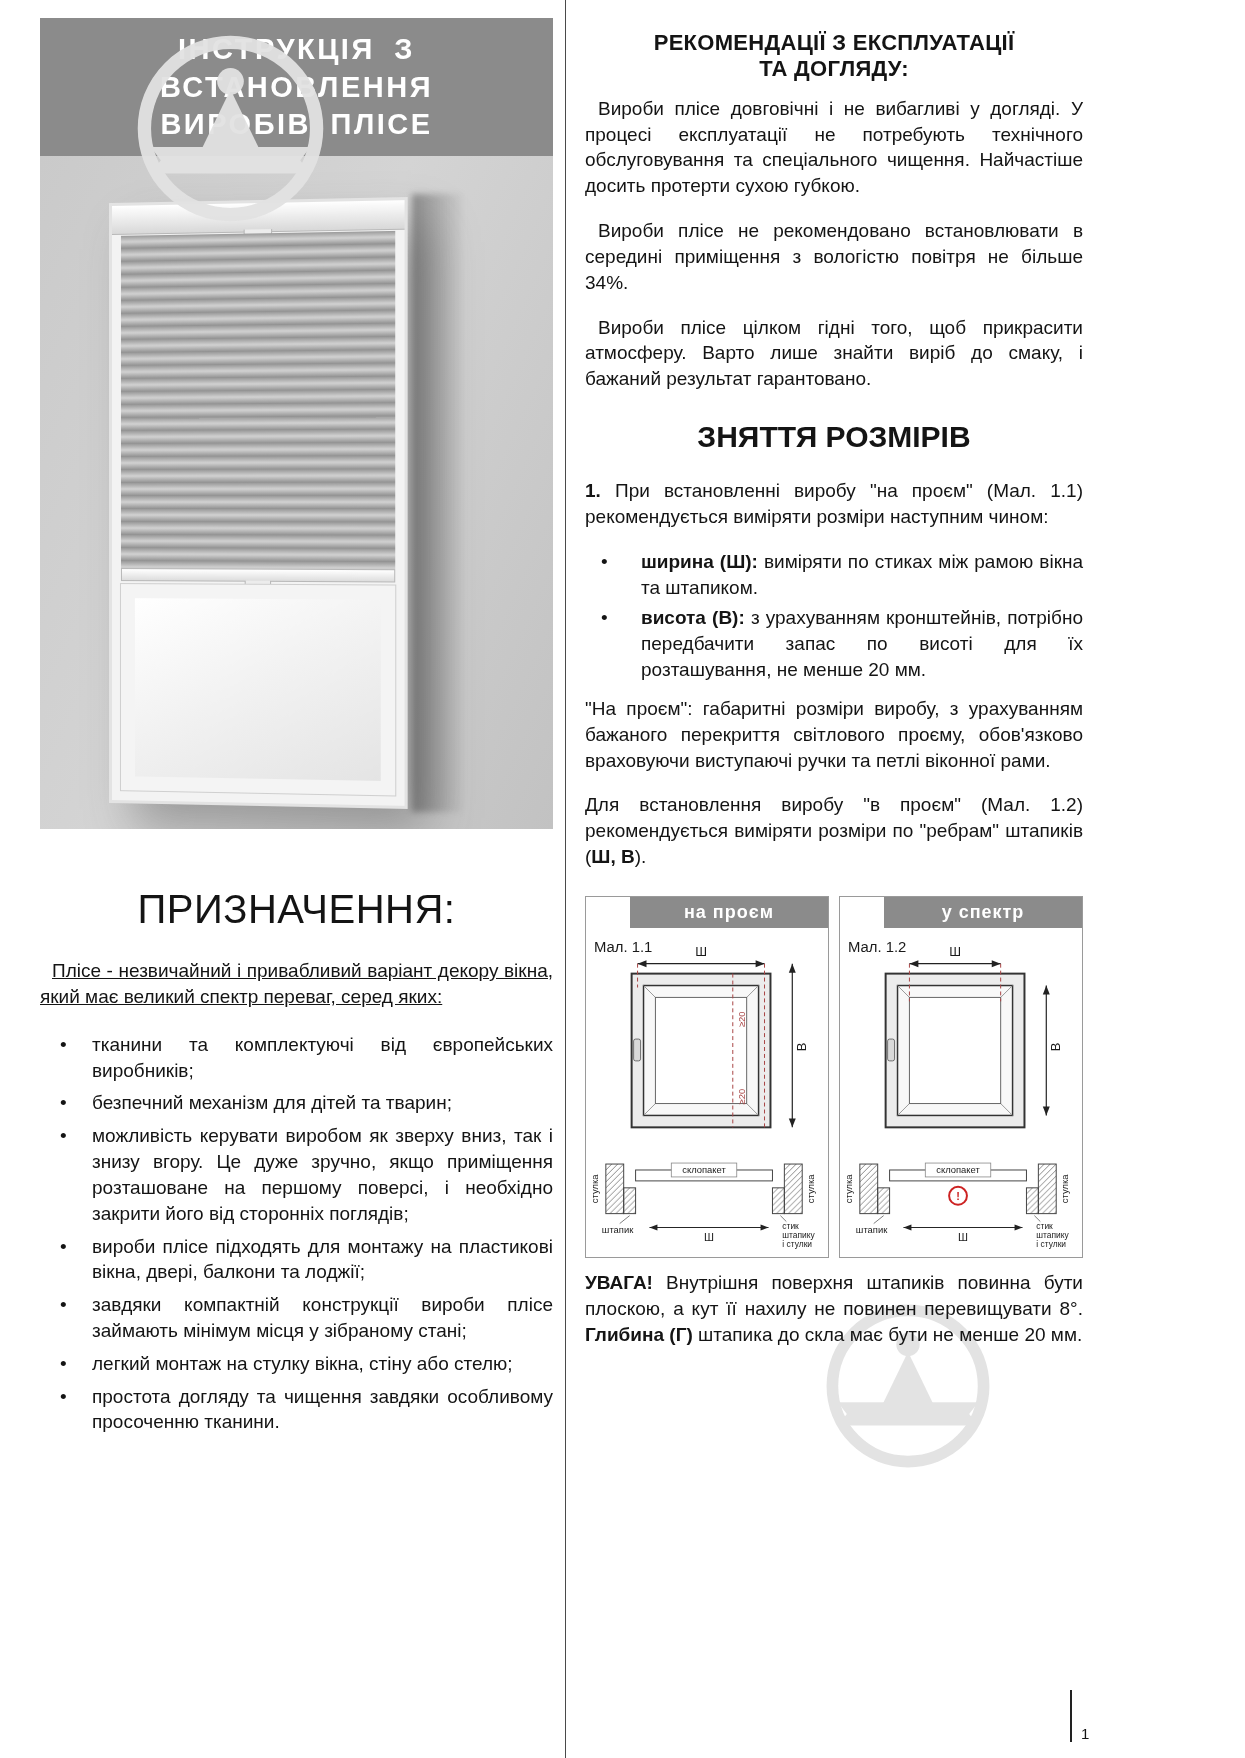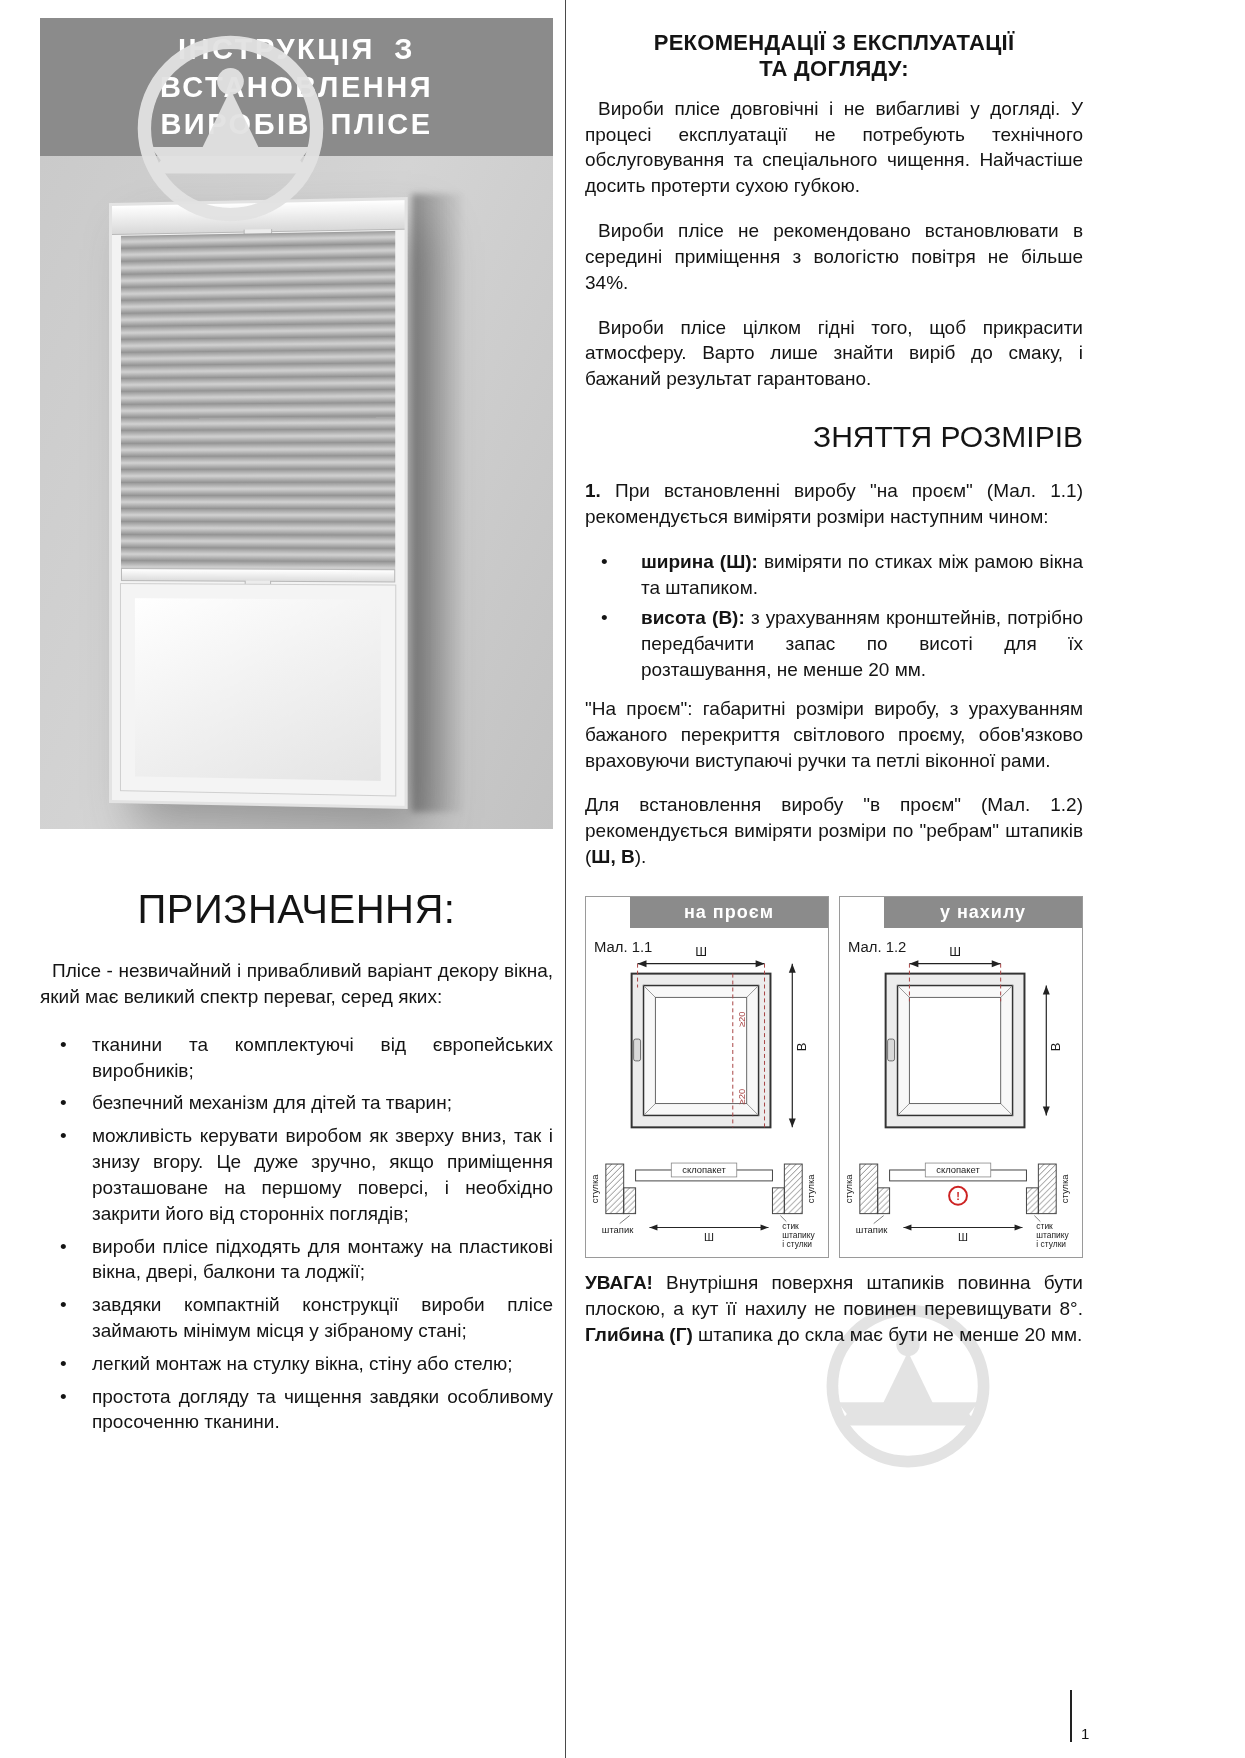--- a/index.html
+++ b/index.html
@@ -26,31 +26,31 @@
   .pleats{position:absolute;left:9px;right:9px;top:30px;height:332px;
           background:repeating-linear-gradient(180deg,#9a9a9a 0px,#d2d2d2 6px,#8f8f8f 13px);}
   .blindrail{position:absolute;left:9px;right:9px;top:362px;height:11px;background:linear-gradient(#fff,#ddd);border:1px solid #b8b8b8;}
   .blindrail::after{content:"";position:absolute;left:50%;top:11px;width:24px;height:9px;margin-left:-12px;
           background:#ececec;border:1px solid #b5b5b5;border-top:none;}
   .sash{position:absolute;left:9px;right:9px;top:378px;bottom:10px;background:#f8f8f8;
           border:14px solid #f4f4f4;outline:1px solid #cfcfcf;box-shadow:inset 0 0 0 1px #dcdcdc;}
   .glass{width:100%;height:100%;background:linear-gradient(155deg,#ffffff 0%,#f1f1f1 50%,#e4e4e4 100%);}
   .h-big{font-size:40px;font-weight:normal;text-align:center;letter-spacing:.5px;}
   .purpose-h{margin-top:58px;}
-  .intro{margin-top:26px;text-indent:12px;}
+  .intro{margin-top:26px;text-indent:12px;text-decoration:underline;}
   .blist{margin-top:22px;list-style:none;padding:0;}
   .blist li{position:relative;padding-left:52px;margin-bottom:7px;}
   .blist li::before{content:"\2022";position:absolute;left:20px;top:0;}
 
   
   .col-right{position:absolute;left:585px;top:30px;width:498px;}
   .care-h{font-size:22px;font-weight:bold;text-align:center;line-height:1.2;letter-spacing:.3px;}
   .p{margin-top:13px;}
   .indent{text-indent:13px;}
-  .measure-h{margin-top:28px;font-size:30px;font-weight:normal;text-align:right;}
+  .measure-h{margin-top:28px;font-size:30px;font-weight:bold;text-align:center;}
   .step{margin-top:24px;}
   .rlist{list-style:none;margin:6px 0 0 0;padding:0;}
   .rlist li{position:relative;padding-left:56px;margin-top:5px;text-align:justify;}
   .rlist li::before{content:"\2022";position:absolute;left:16px;top:0;}
   .diagrams{display:flex;gap:10px;margin-top:26px;}
   .panel{flex:1;border:1px solid #9a9a9a;background:transparent;}
   .panel-h{background:#8b8b8b;color:#fff;font-weight:bold;font-size:18px;text-align:center;padding:5px 6px;letter-spacing:1px;margin-left:44px;}
   .diagram-svg{display:block;width:100%;height:auto;font-family:"Liberation Sans",sans-serif;}
   .attention{margin-top:12px;}
 
@@ -217,21 +217,21 @@
           <text x="124" y="316" class="t11 mid">Ш</text>
           <line x1="196" y1="290" x2="202" y2="296" stroke="#444" stroke-width="0.7"></line>
           <text x="198" y="304" class="t8">стик</text>
           <text x="198" y="313" class="t8">штапику</text>
           <text x="198" y="322" class="t8">і стулки</text>
         </g>
       </svg>
     </div>
 
     <div class="panel">
-      <div class="panel-h">у нахилу</div>
+      <div class="panel-h">у спектр</div>
       <svg class="diagram-svg" viewBox="0 0 244 332">
         <defs>
           <pattern id="h2" width="6" height="6" patternUnits="userSpaceOnUse">
             <path d="M0,6 L6,0" stroke="#8a8a8a" stroke-width="1"></path>
           </pattern>
         </defs>
         <text x="8" y="24" class="t15">Мал. 1.2</text>
 
         <g>
           <rect x="46" y="46" width="140" height="155" fill="#ececec" stroke="#333" stroke-width="2"></rect>

